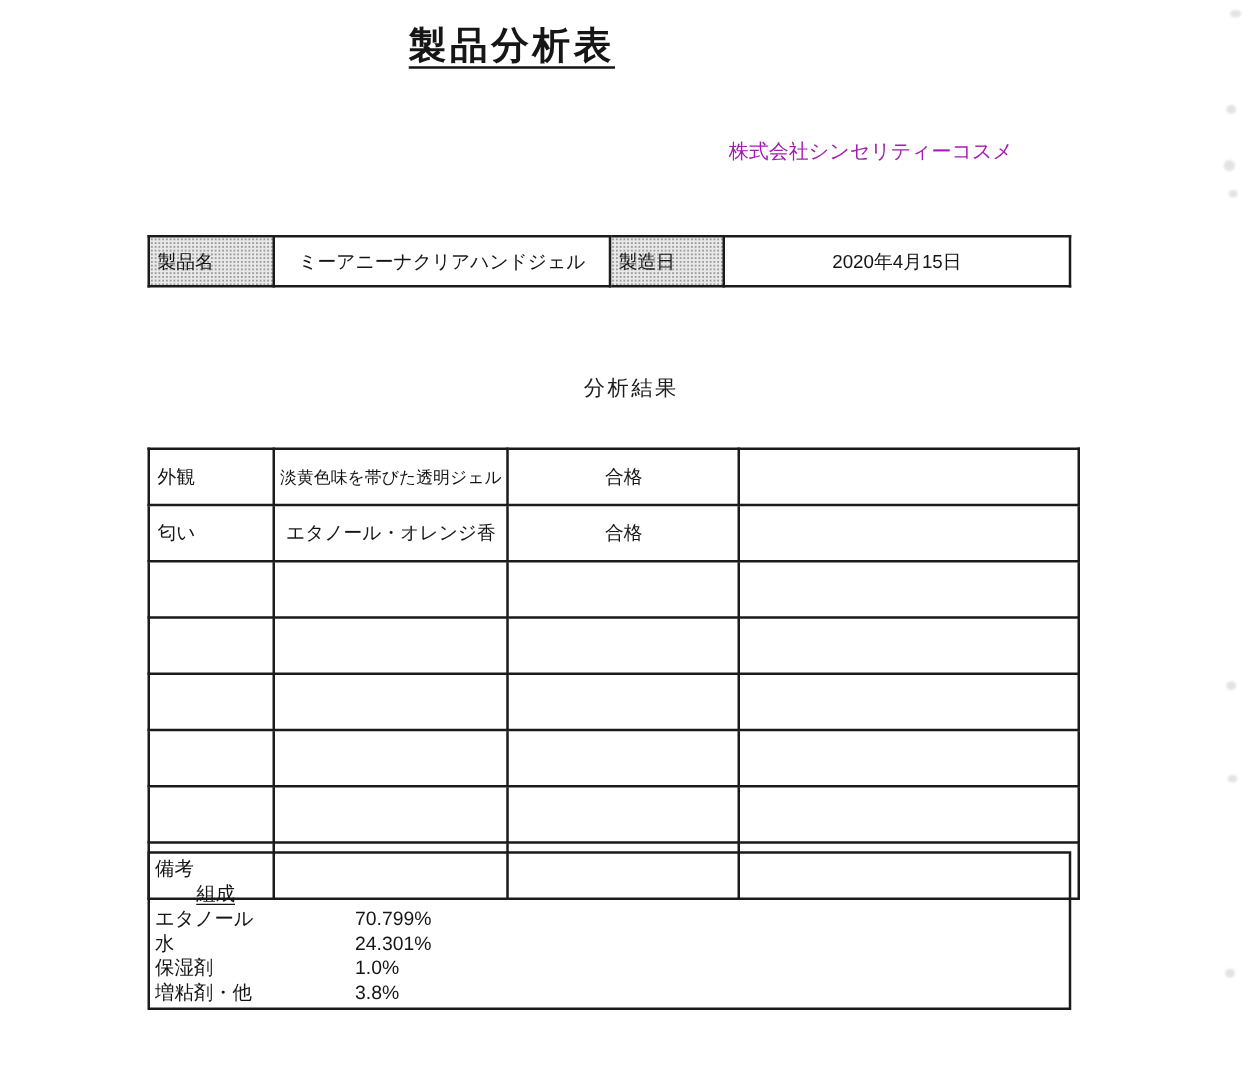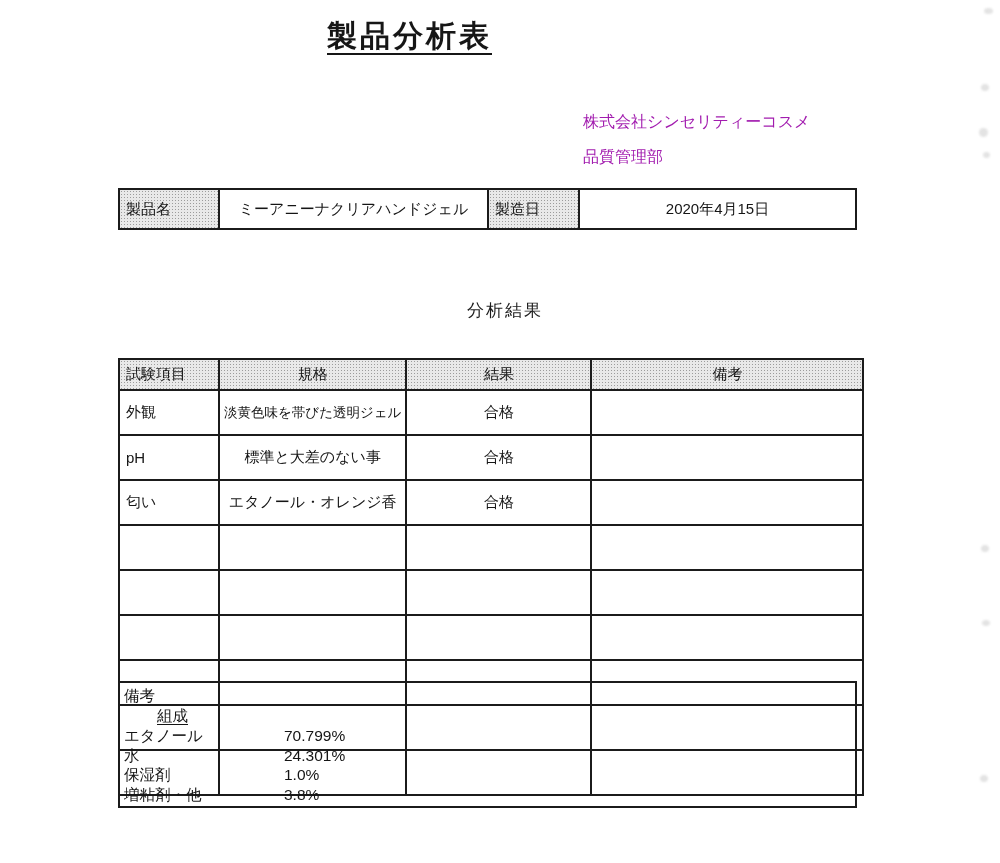--- a/index.html
+++ b/index.html
@@ -108,21 +108,20 @@
 </style>
 </head>
 <body>
 
 <div class="page">
 
   <div class="doc-title">製品分析表</div>
 
   <div class="company-block">
     <div>株式会社シンセリティーコスメ</div>
-    <div>品質管理部</div>
   </div>
 
   <table class="product-table">
     <colgroup>
       <col style="width:100px">
         <col style="width:269px">
         <col style="width:91px">
         <col style="width:277px">
     </colgroup>
     <tbody>
@@ -138,35 +137,23 @@
   <div class="section-heading">分析結果</div>
 
   <table class="results-table">
     <colgroup>
       <col style="width:100px">
         <col style="width:180px">
         <col style="width:185px">
         <col style="width:272px">
     </colgroup>
     <tbody>
-        <tr>
-      <th class="shaded cell-left">試験項目</th>
-      <th class="shaded cell-center">規格</th>
-      <th class="shaded cell-center">結果</th>
-      <th class="shaded cell-center">備考</th>
-    </tr>
     <tr>
       <td class="cell-left">外観</td>
       <td class="cell-center spec-cell">淡黄色味を帯びた透明ジェル</td>
-      <td class="cell-center">合格</td>
-      <td></td>
-    </tr>
-    <tr>
-      <td class="cell-left">pH</td>
-      <td class="cell-center">標準と大差のない事</td>
       <td class="cell-center">合格</td>
       <td></td>
     </tr>
     <tr>
       <td class="cell-left">匂い</td>
       <td class="cell-center">エタノール・オレンジ香</td>
       <td class="cell-center">合格</td>
       <td></td>
     </tr>
     <tr>

